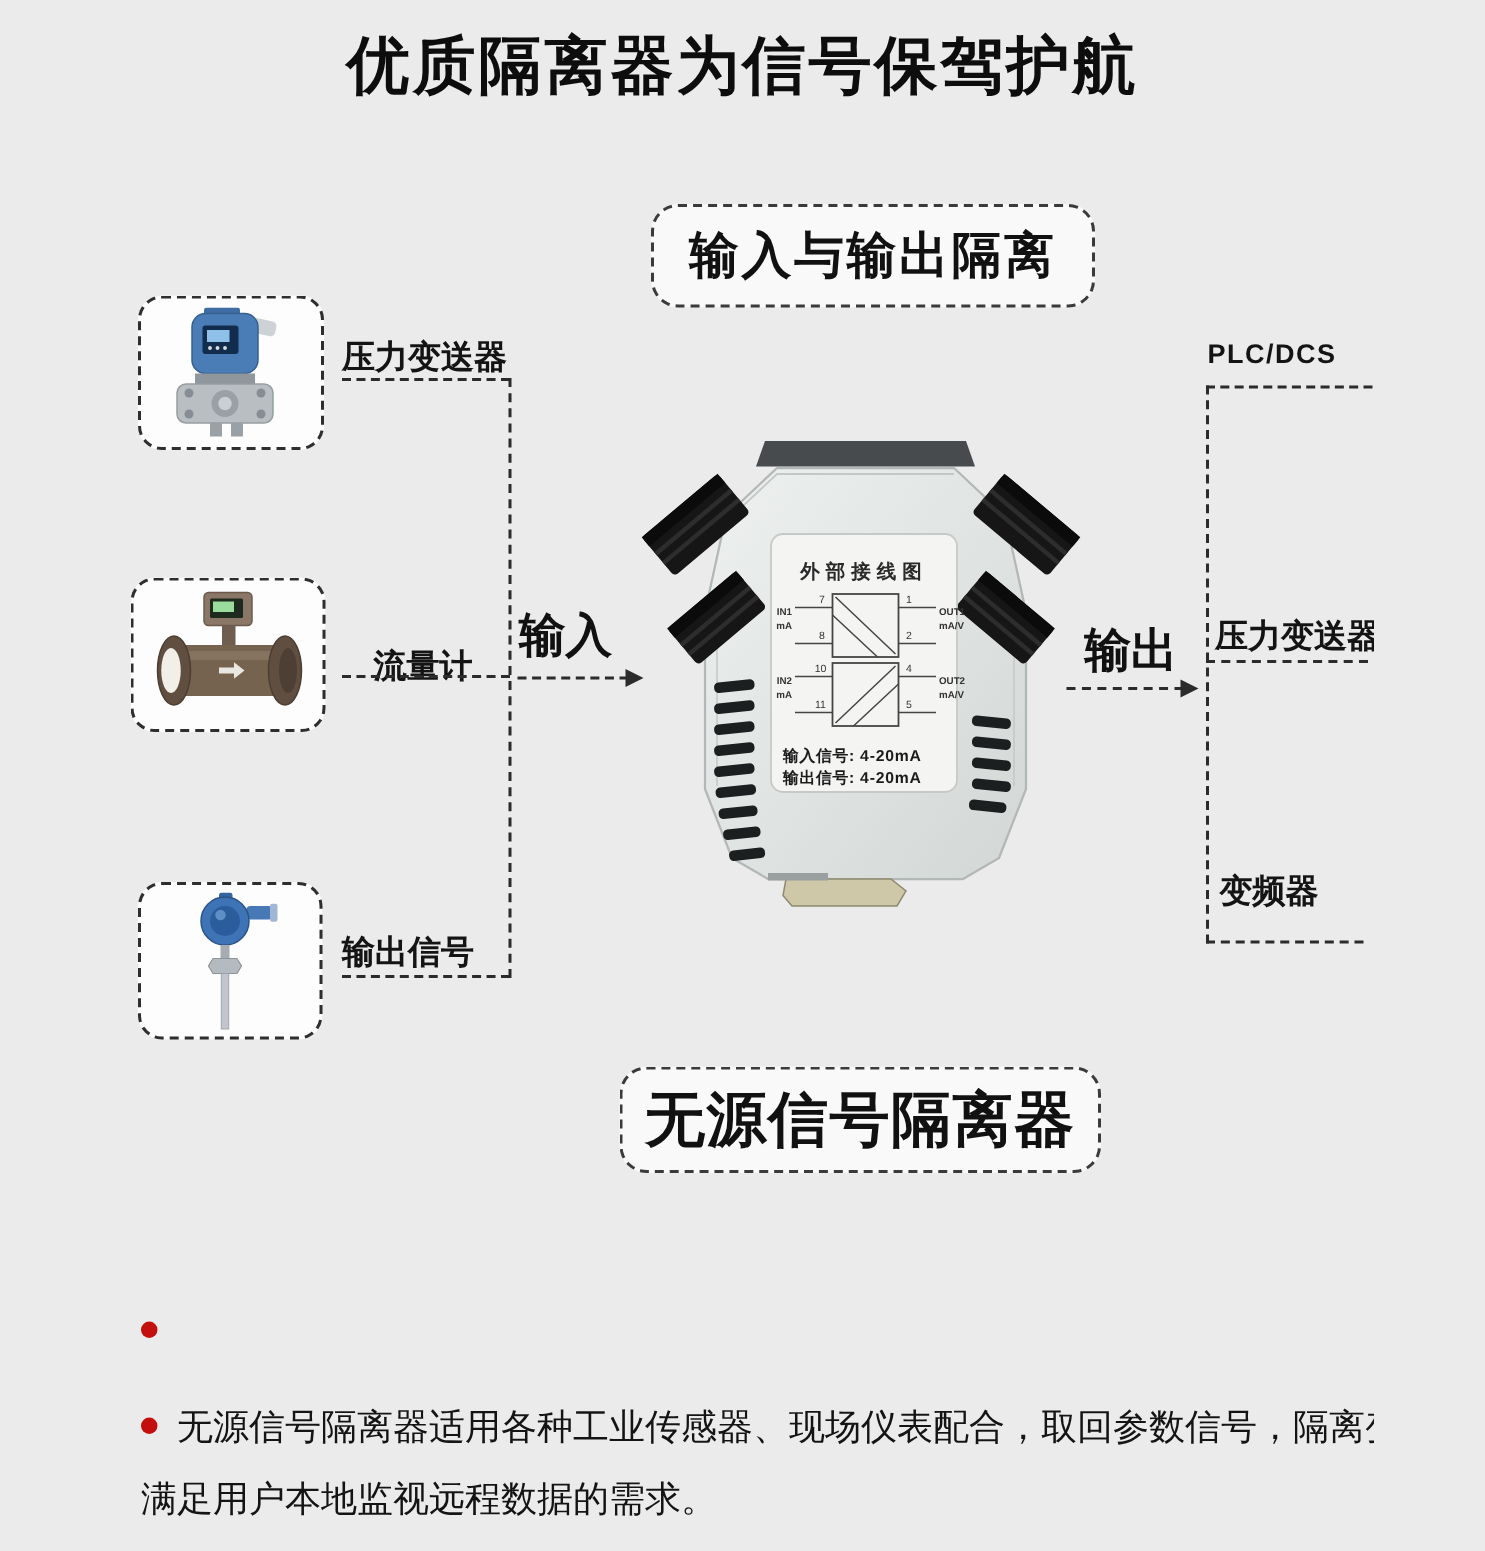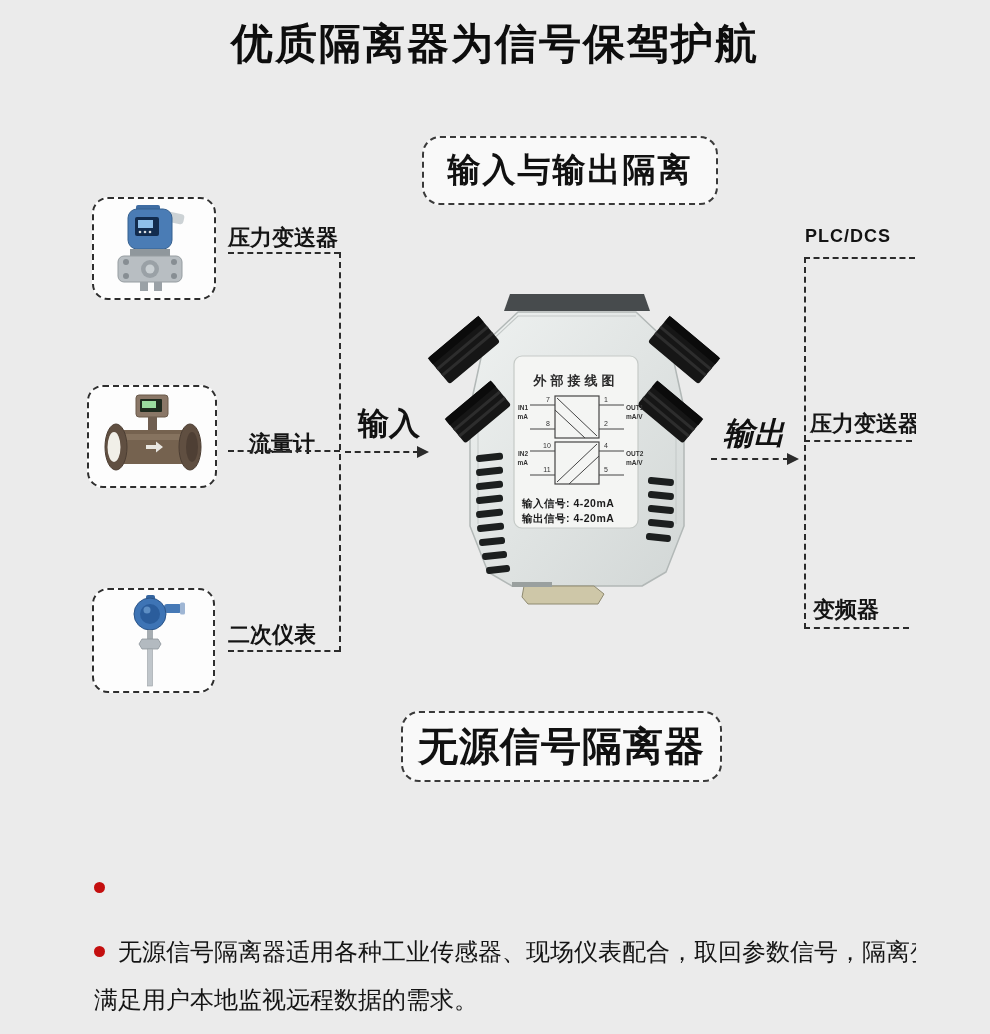--- a/index.html
+++ b/index.html
@@ -9,21 +9,21 @@
     background:#ebebeb; overflow:hidden;
     font-family:"Liberation Sans", sans-serif; color:#111;
   }
   .title {
     position:absolute; top:16px; left:0; width:100%;
     text-align:center; font-size:42px; font-weight:700; letter-spacing:2px; color:#0d0d0d;
   }
   .label-box {
     position:absolute; background:#f9f9f9; border:2px dashed #3a3a3a; border-radius:18px;
     display:flex; align-items:center; justify-content:center;
-    font-weight:700; color:#111;
+    font-weight:700; color:#111;margin-left:12px;
   }
   .top-box    { left:348px; top:136px; width:296px; height:69px; font-size:33px; letter-spacing:2px; }
   .bottom-box { left:327px; top:711px; width:321px; height:71px; font-size:40px; letter-spacing:1px; }
   .photo-box {
     position:absolute; background:#fdfdfd; border:2px dashed #2e2e2e; border-radius:16px;
     display:flex; align-items:center; justify-content:center; overflow:hidden;
   }
   .conn-label { position:absolute; font-size:22px; font-weight:700; color:#141414; white-space:nowrap;text-align:right; }
   .latin-label { font-size:18px; letter-spacing:1px; }
   .flow-label { position:absolute; font-size:31px; font-weight:700; color:#111; }
@@ -223,40 +223,40 @@
         <circle cx="48" cy="52" r="1.3" fill="#575d61"></circle>
         <circle cx="52" cy="52" r="1.3" fill="#575d61"></circle>
       <rect x="38" y="76" width="19" height="11" rx="2" fill="#0d0f10"></rect>
       <line x1="40" y1="79.5" x2="55" y2="79.5" stroke="#26292b" stroke-width="1.2"></line>
         <line x1="40" y1="83" x2="55" y2="83" stroke="#26292b" stroke-width="1.2"></line>
     </svg>
   </div>
 
   <div class="conn-label" style="left:154px;top:223px;">压力变送器</div>
   <div class="conn-label" style="left:175px;top:429px;">流量计</div>
-  <div class="conn-label" style="left:154px;top:620px;">二次仪表</div>
+  <div class="conn-label" style="left:154px;top:620px;">输出信号</div>
   <div class="conn-label latin-label" style="left:731px;top:226px;">PLC/DCS</div>
   <div class="conn-label" style="left:736px;top:409px;">压力变送器</div>
-  <div class="conn-label" style="left:739px;top:595px;">变频器</div>
+  <div class="conn-label" style="left:739px;top:579px;">变频器</div>
 
   <div class="dash-h" style="left:154px;top:252px;width:112px;"></div>
   <div class="dash-h" style="left:154px;top:450px;width:112px;"></div>
   <div class="dash-h" style="left:154px;top:650px;width:112px;"></div>
   <div class="dash-v" style="left:265px;top:252px;height:400px;"></div>
 
   <div class="dash-h" style="left:730px;top:257px;width:111px;"></div>
   <div class="dash-h" style="left:730px;top:440px;width:108px;"></div>
   <div class="dash-h" style="left:730px;top:627px;width:105px;"></div>
   <div class="dash-v" style="left:730px;top:257px;height:372px;"></div>
 
-  <div class="flow-label" style="left:284px;top:403px;">输入</div>
+  <div class="flow-label" style="left:272px;top:403px;">输入</div>
   <div class="dash-h" style="left:271px;top:451px;width:74px;"></div>
   <div class="arrow-head" style="left:343px;top:446px;"></div>
 
-  <div class="flow-label" style="left:649px;top:413px;font-style:italic;">输出</div>
+  <div class="flow-label" style="left:649px;top:413px;">输出</div>
   <div class="dash-h" style="left:637px;top:458px;width:78px;"></div>
   <div class="arrow-head" style="left:713px;top:453px;"></div>
 
   <svg class="device-svg" viewBox="0 0 300 330">
     <defs>
       <linearGradient id="bodyg" x1="0" y1="0" x2="1" y2="1">
         <stop offset="0" stop-color="#eef1f0"></stop>
         <stop offset="1" stop-color="#d2d7d6"></stop>
       </linearGradient>
     </defs>

